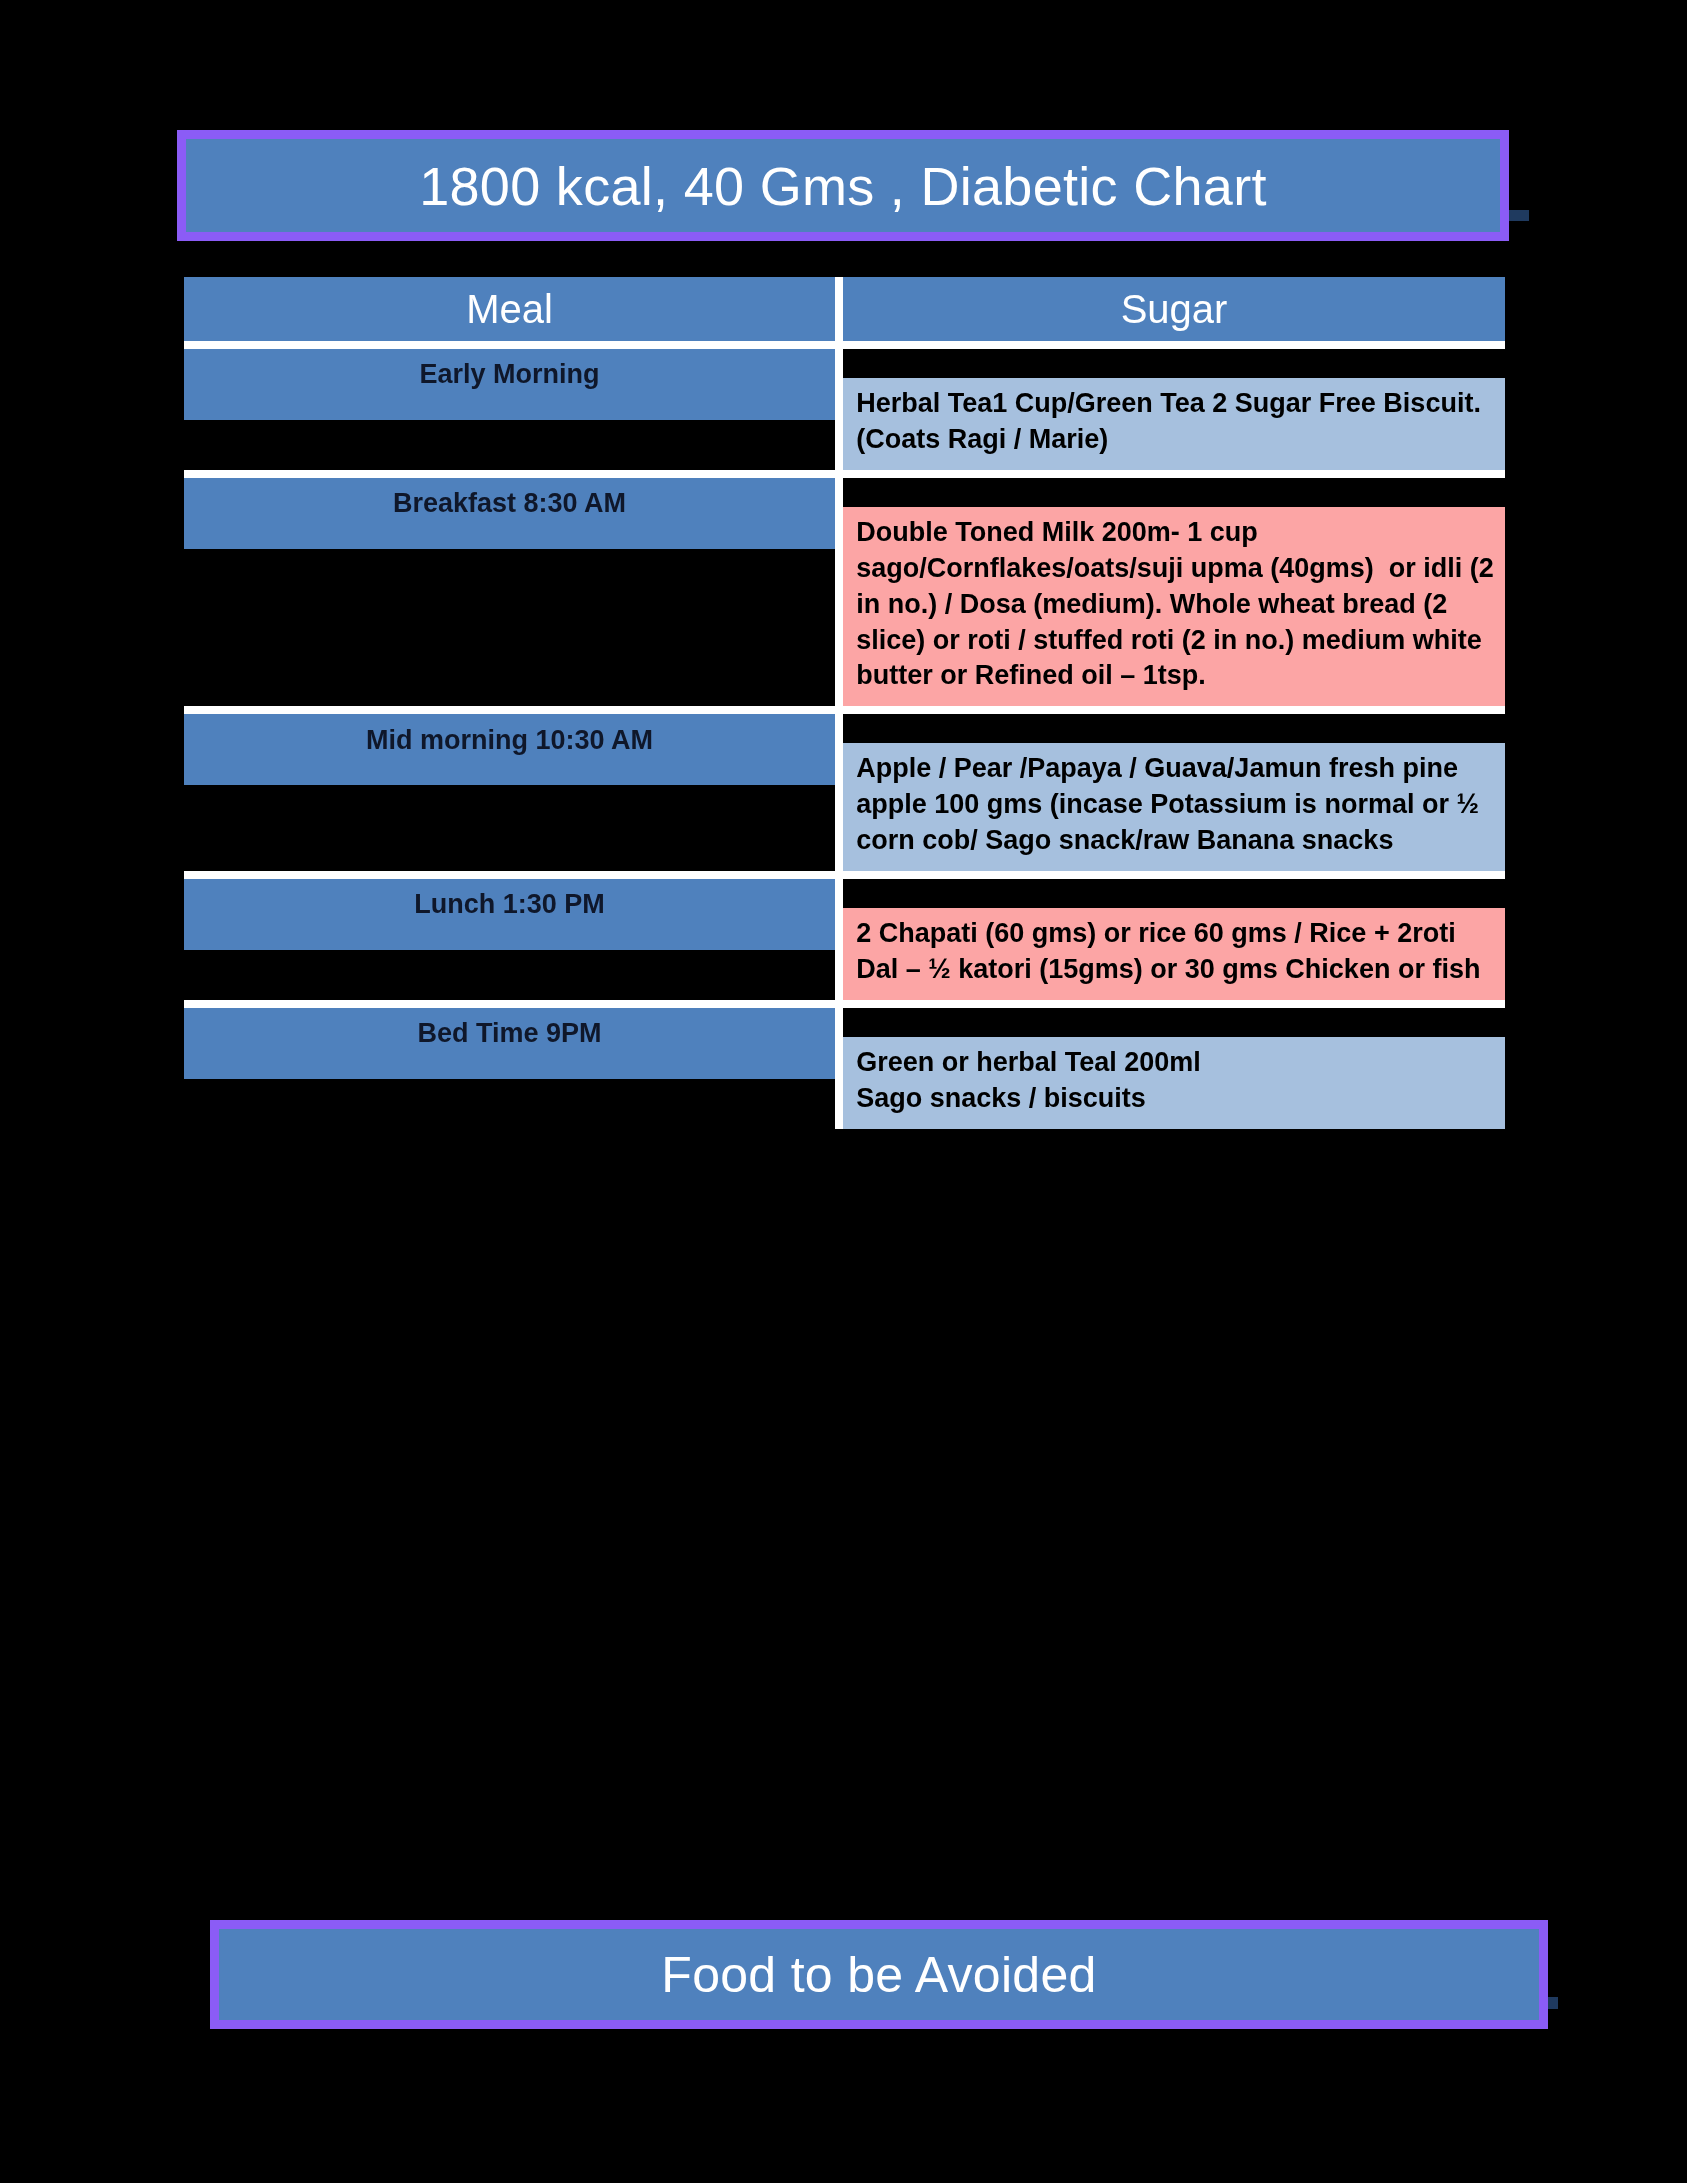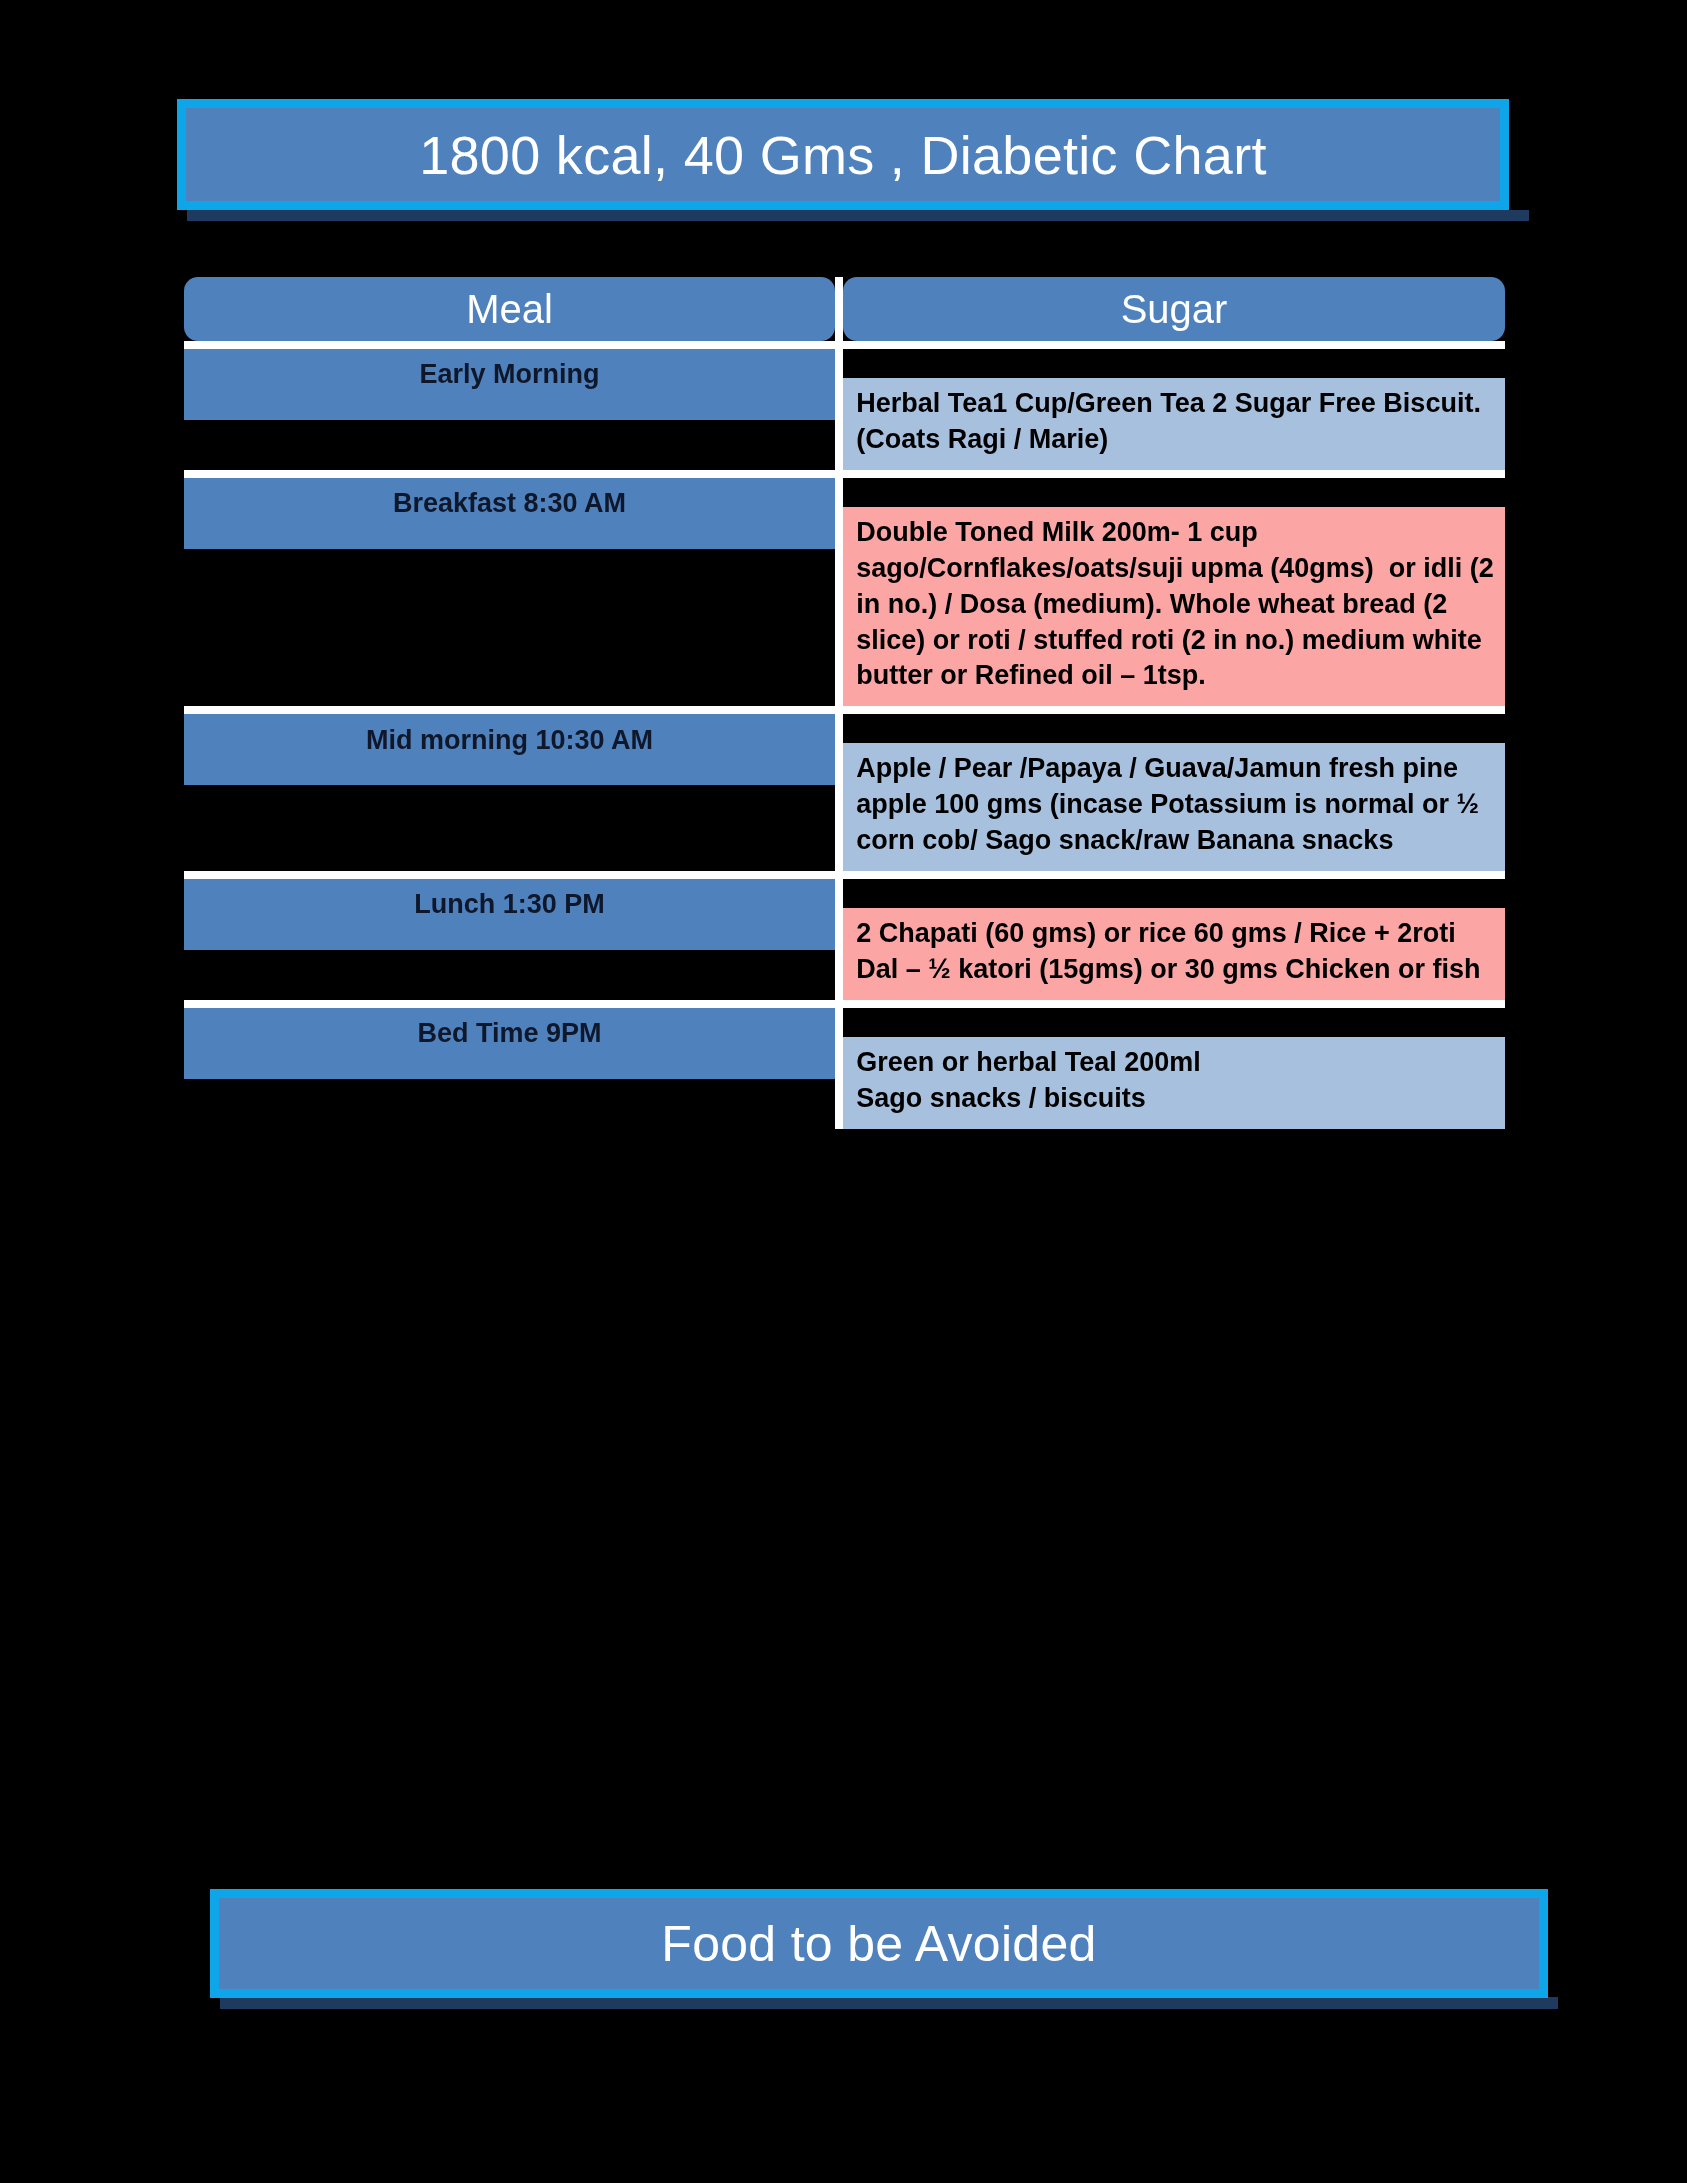--- a/index.html
+++ b/index.html
@@ -19,23 +19,24 @@
   .banner-wrap {
     position: absolute;
     box-sizing: border-box;
   }
   .banner-shadow {
     position: absolute;
     background: #1f3a5f;
   }
   .banner-outer {
     position: absolute;
-    background: #0ea5e9;
+    background: #8b5cf6;
     box-sizing: border-box;
     padding: 8.6px;
+    margin-top: 31px;
   }
   .banner-inner {
     width: 100%;
     height: 100%;
     background: #4f81bd;
     box-sizing: border-box;
     display: flex;
     align-items: center;
     justify-content: center;
   }
@@ -118,21 +119,20 @@
   #meal-table th:last-child,
   #meal-table td:last-child { border-right: 0; }
   #meal-table tr:last-child td { border-bottom: 0; }
 
   .th-cell {
     background: #4f81bd;
     height: 64px;
     display: flex;
     align-items: center;
     justify-content: center;
-    border-radius: 14px;
   }
   .th-text {
     color: #ffffff;
     font-size: 40px;
     line-height: 1;
     font-weight: 400;
   }
 
   .meal-cell {
     background: #4f81bd;

